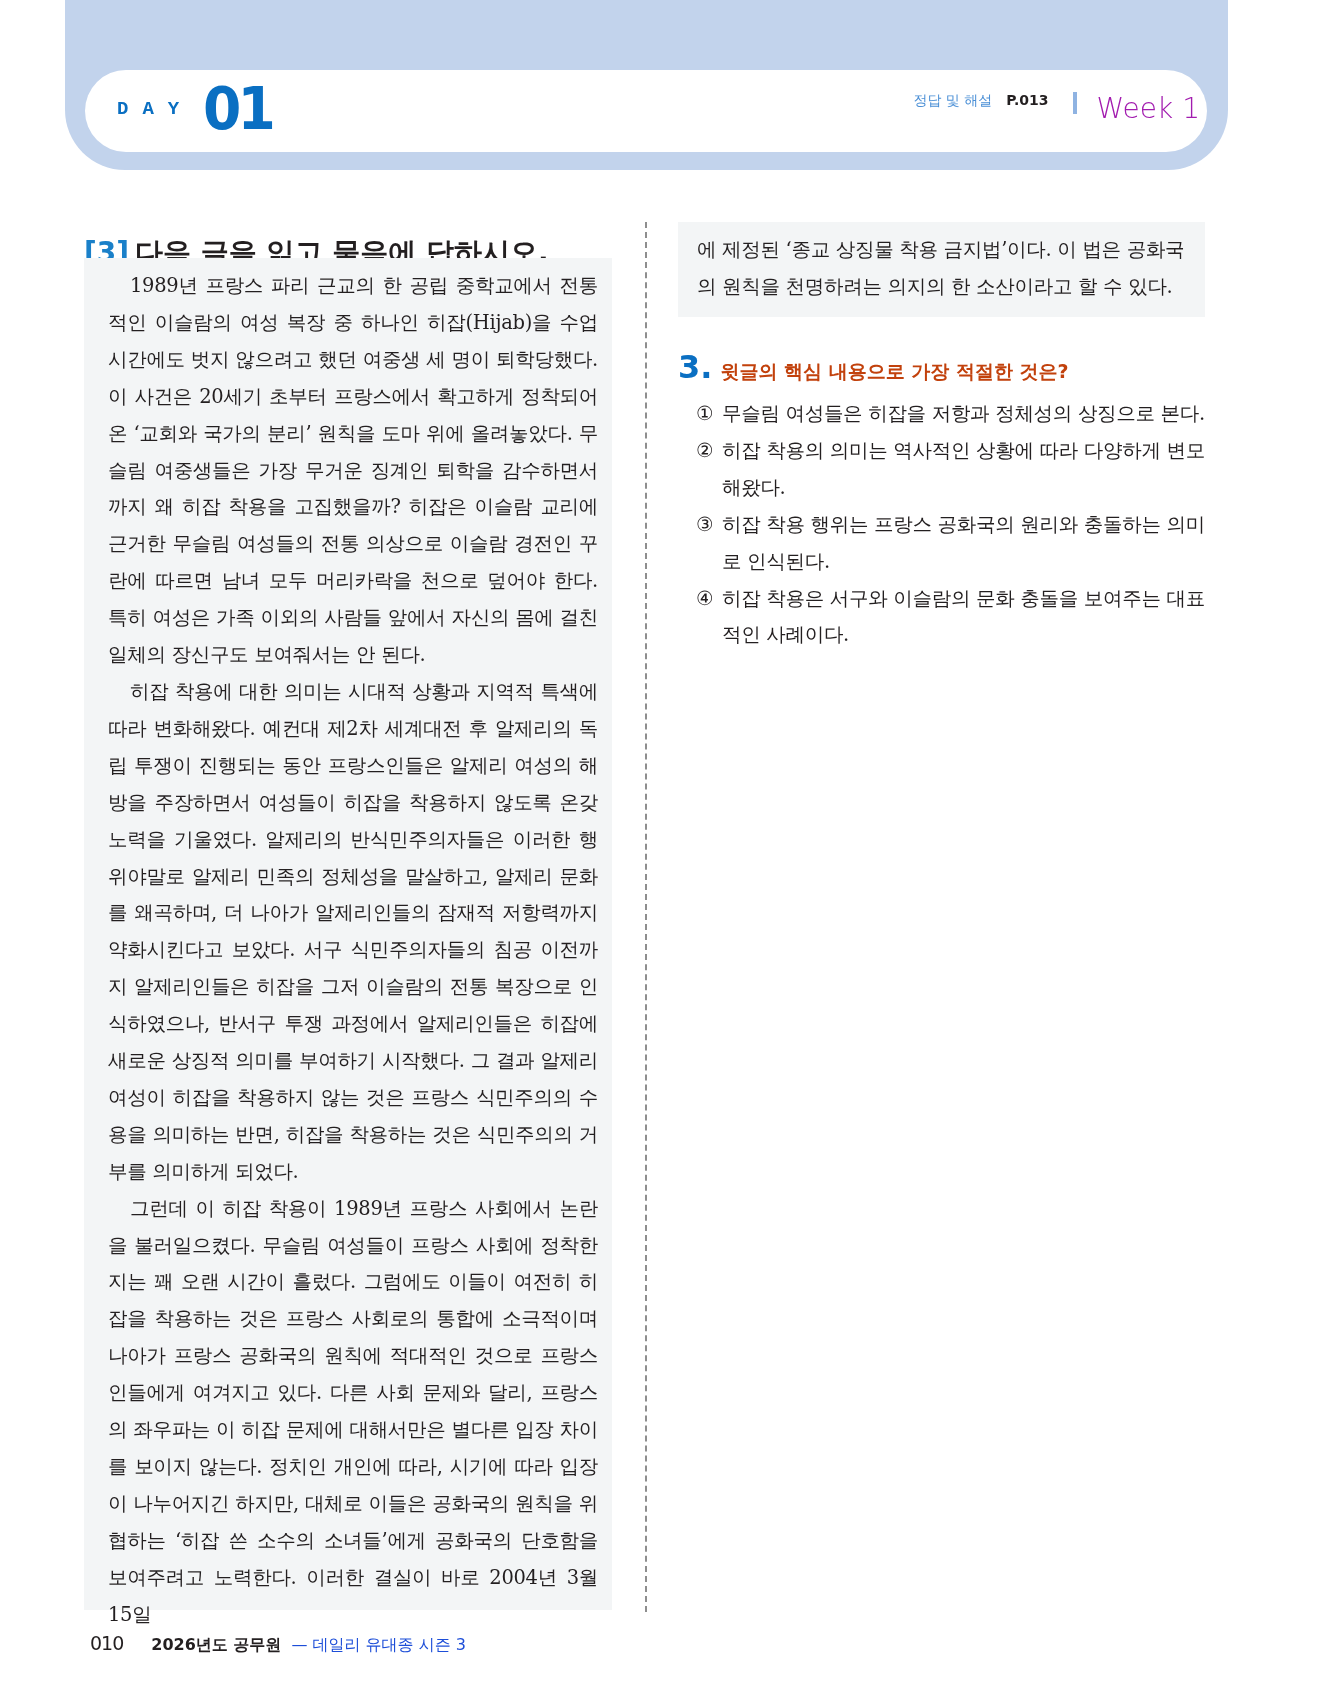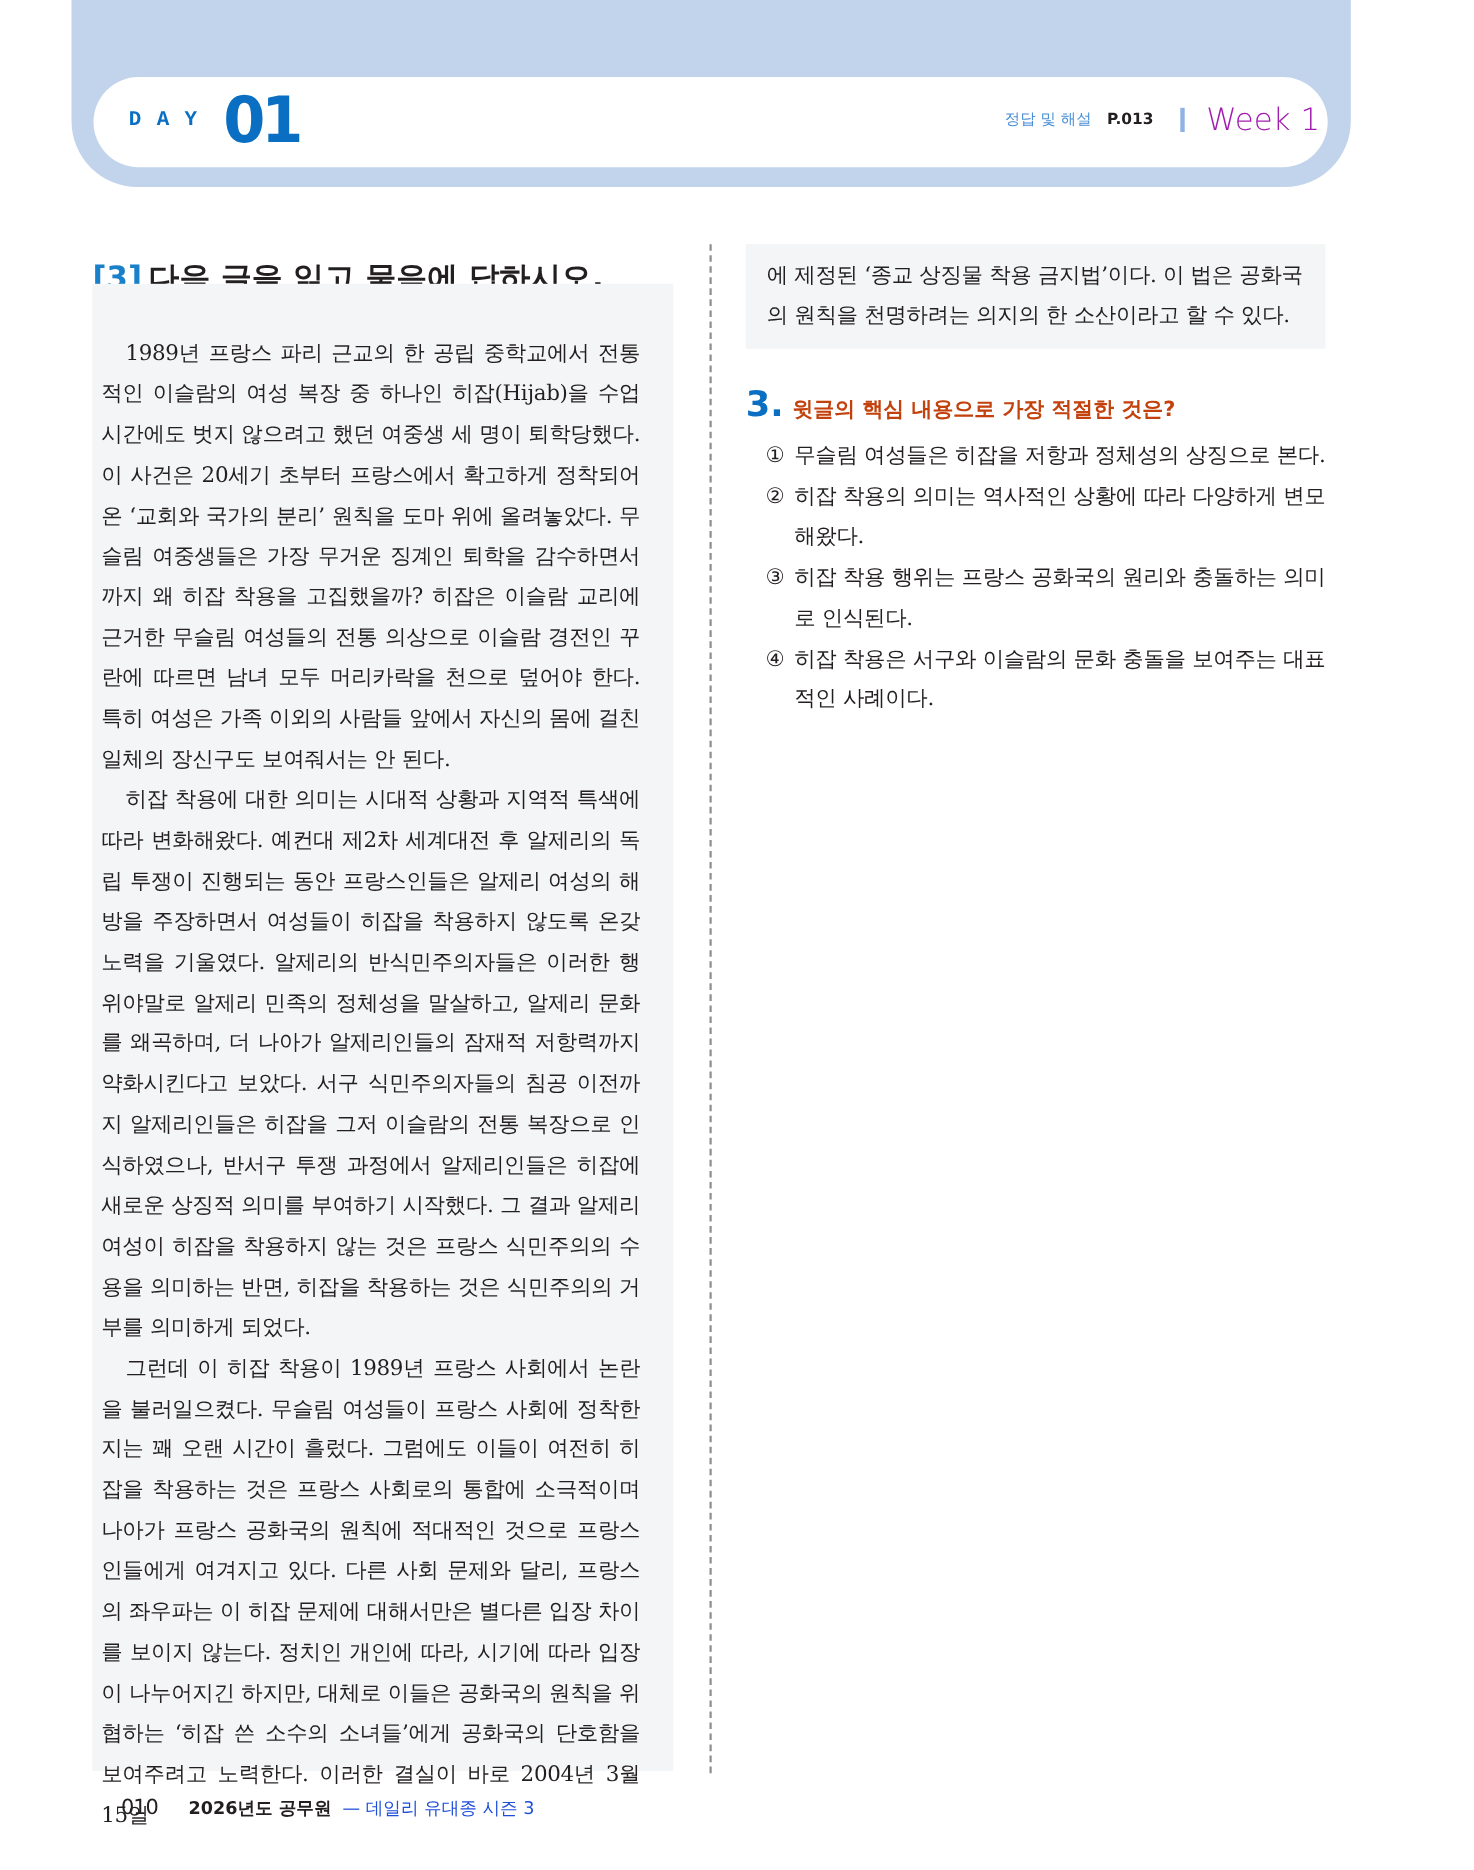--- a/index.html
+++ b/index.html
@@ -19,40 +19,40 @@
     position:absolute; left:117px; top:98px;
     font-family:Liberation Mono, monospace; font-weight:bold; font-size:19px;
     letter-spacing:14px; color:#0a6fc2;
   }
   .day-num {
     position:absolute; left:203px; top:80px;
     font-family:"DejaVu Sans", sans-serif; font-weight:900; font-size:58px;
     color:#0a6fc2; letter-spacing:-4px; line-height:1; transform:scaleX(0.95); transform-origin:left;
   }
   .header-right {
-    position:absolute; right:140px; top:92px; display:flex; align-items:center; gap:10px;
+    position:absolute; right:140px; top:92px; display:flex; align-items:flex-start; gap:10px;
   }
   .answer-label { font-family:"DejaVu Sans", sans-serif; font-size:14px; color:#4a8fd6; }
   .answer-page { font-family:"DejaVu Sans", sans-serif; font-size:14px; color:#231f20; font-weight:bold; margin-left:4px; }
   .header-sep { width:4px; height:22px; background:#8fb3e2; margin:0 10px 0 14px; }
   .week-label { font-family:"DejaVu Sans", sans-serif; font-size:28px; color:#a21caf; font-weight:300; }
 
   .section-title {
     position:absolute; left:84px; top:234px;
     font-family:"DejaVu Sans", sans-serif; font-weight:bold; font-size:28px; color:#231f20;
   }
   .section-title .num { color:#1a80c9; margin-right:6px; }
 
   .left-box {
     position:absolute; left:84px; top:258px; width:528px; height:1352px;
     background:#f3f5f6;
   }
   .passage {
-    position:absolute; left:92px; top:268px; width:490px;
-    font-size:19.5px; line-height:36.9px; letter-spacing:-0.3px; text-align:justify;margin-top:35px;
+    position:absolute; left:108px; top:268px; width:490px;
+    font-size:19.5px; line-height:36.9px; letter-spacing:-0.3px; text-align:justify;
   }
   .passage p { margin:0; text-indent:22px; }
 
   .divider {
     position:absolute; left:645px; top:222px; height:1390px; width:0;
     border-left:2px dashed #8e8e8e;
   }
 
   .right-box {
     position:absolute; left:678px; top:222px; width:527px; height:95px; background:#f3f5f6;
@@ -76,21 +76,20 @@
     position:absolute; left:696px; top:396px; width:520px;
     font-size:19.5px; line-height:36.9px; letter-spacing:-0.3px;
   }
   .option { display:flex; cursor:pointer; }
   .option .mark { width:26px; flex:none; }
   .option .otext { flex:1; }
 
   .footer {
     position:absolute; left:90px; top:1632px; display:flex; align-items:baseline;
     font-family:"DejaVu Sans", sans-serif;
-    margin-left:20px;
   }
   .footer .page-num { font-size:19px; color:#231f20; margin-right:28px; letter-spacing:-1px; }
   .footer .book { font-size:16px; font-weight:bold; color:#231f20; margin-right:10px; }
   .footer .series { font-size:16px; color:#1d4ed8; }
 </style>
 </head>
 <body>
 
 <div class="header-band"></div>
 <div class="header-pill"></div>

